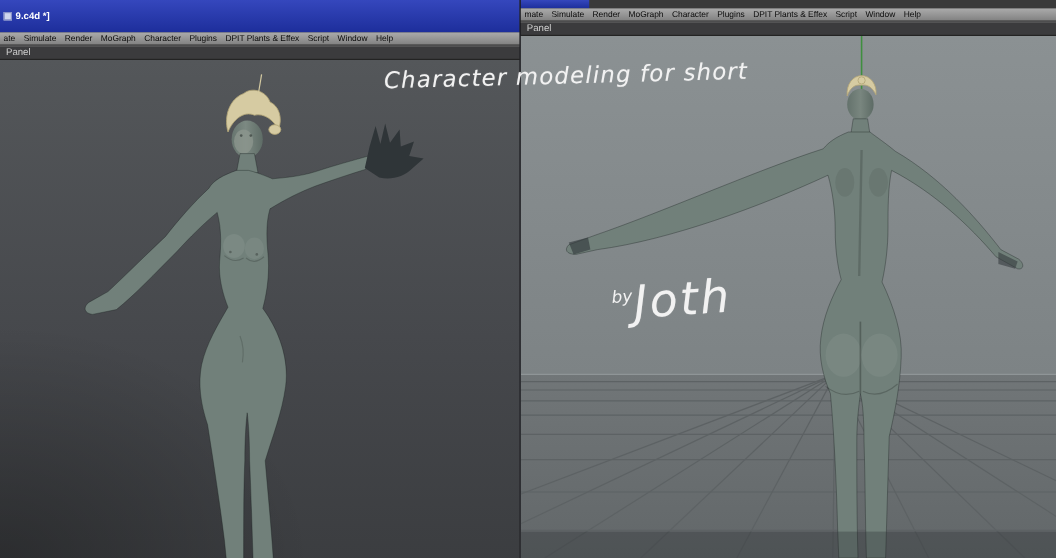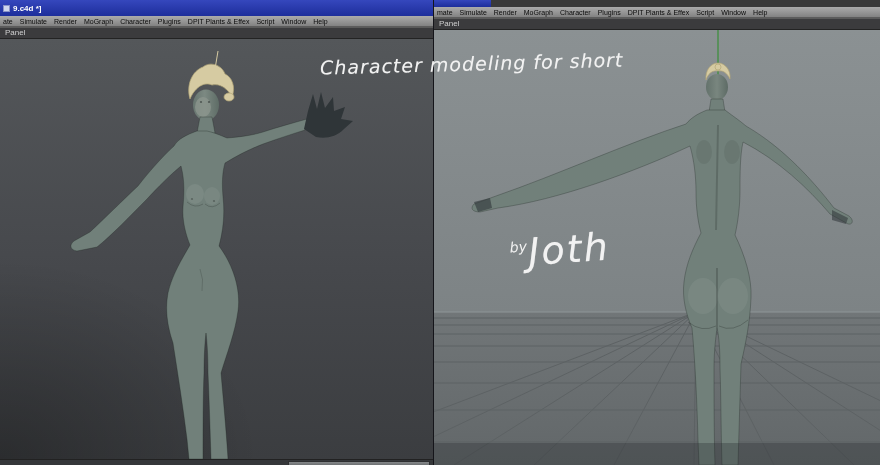--- a/index.html
+++ b/index.html
@@ -6,21 +6,21 @@
     --titlebar:#1d2e9b; --menubar:#9a9a9a; --tabbar:#3b3b3d;
     --viewport-left:#46484c; --viewport-right:#7d8385;
     --body:#71807a; --hair:#d6cba2; --axis-green:#3f8f3f; --handwriting:#f2f2f2;
   }
   *{margin:0;padding:0;box-sizing:border-box;}
   body{background:#222;font-family:"Liberation Sans",sans-serif;}
   .screen{position:relative;width:880px;height:465px;background:#3a3a3a;overflow:hidden;}
   .pane{position:absolute;top:0;height:465px;}
   .pane-left{left:0;width:433px;}
   .pane-right{left:433px;width:447px;border-left:1px solid #15151a;}
-  .titlebar{height:16px;background:linear-gradient(#3547bd,var(--titlebar));color:#fff;
+  .titlebar{height:27px;background:linear-gradient(#3547bd,var(--titlebar));color:#fff;
     font-size:8px;line-height:11px;display:flex;gap:3px;align-items:center;padding:0 3px;font-weight:bold;}
   .titlebar.stub{width:57px;height:7px;padding:0 2px;}
   .titlebar-icon{width:7px;height:7px;background:#cfd6ee;border:1px solid #8a93c8;display:inline-block;flex:0 0 auto;}
   .menubar{height:11px;background:linear-gradient(#ababab,#828282);border-bottom:1px solid #5c5c5c;
     display:flex;gap:7px;align-items:center;padding:0 3px;font-size:7px;color:#0a0a0a;white-space:nowrap;overflow:hidden;}
   .menu-item{cursor:default;}
   .tabbar{height:12px;background:var(--tabbar);border-top:1px solid #5a5a5a;border-bottom:1px solid #232323;
     color:#cfcfcf;font-size:8px;line-height:10px;padding:0 5px;display:flex;align-items:center;}
   .viewport{position:relative;overflow:hidden;}
   .viewport-left{height:420px;background:var(--viewport-left);}

